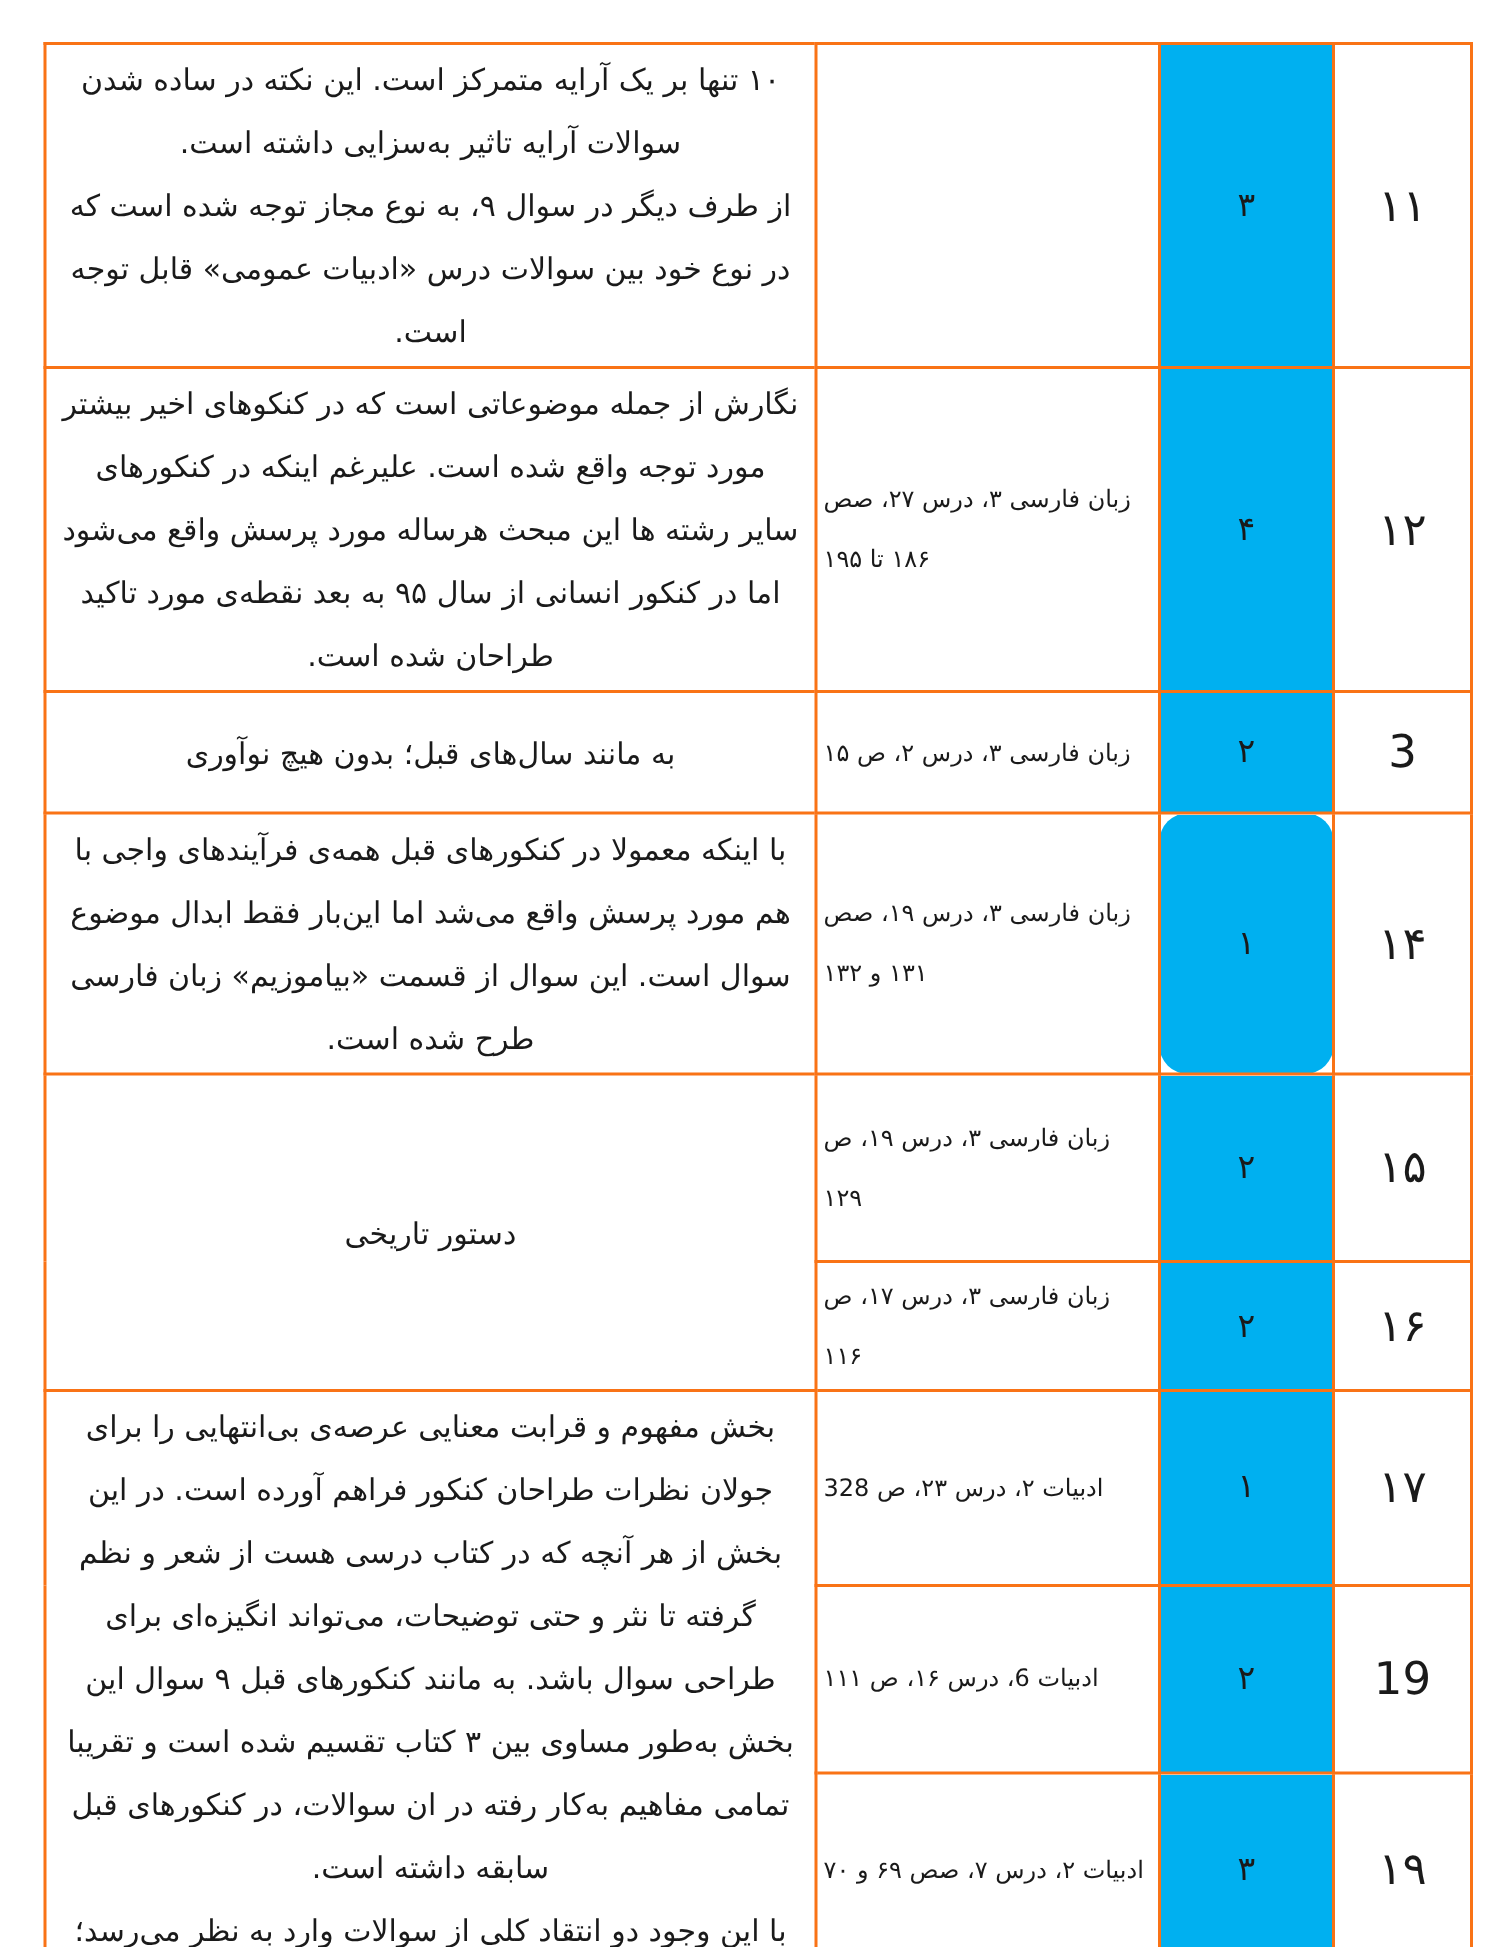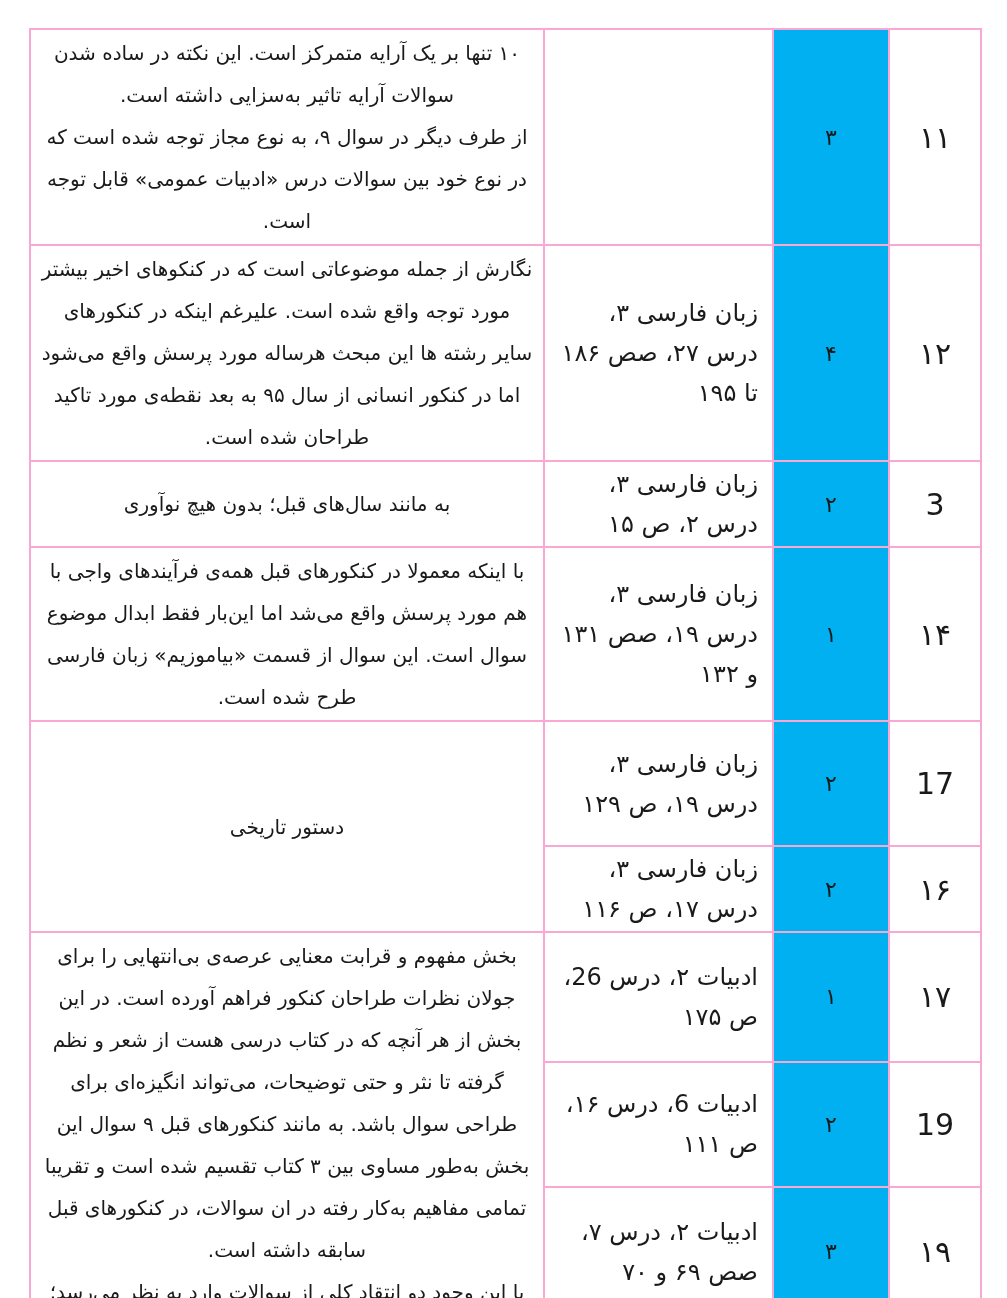--- a/index.html
+++ b/index.html
@@ -20,59 +20,59 @@
   table.review-table {
     position: absolute;
     top: 28px;
     left: 29px;
     width: 951px;
     border-collapse: collapse;
     table-layout: fixed;
     direction: rtl;
   }
   table.review-table td {
-    border: 2px solid #f9a8d4;
+    border: 2px solid #f97316;
     vertical-align: middle;
     color: #1a1a1a;
     overflow: hidden;
   }
   
   col.c-num    { width: 92px; }
   col.c-count  { width: 116px; }
   col.c-source { width: 229px; }
   col.c-desc   { width: 514px; }
 
   td.num {
     text-align: center;
     font-size: 30px;
   }
   td.count {
     text-align: center;
     font-size: 22px;
   }
   td.source {
-    text-align: right;
-    font-size: 24px;
+    text-align: left;
+    font-size: 16px;
     line-height: 40px;
-    padding: 2px 14px;
+    padding: 2px 4px;
   }
   td.desc {
     text-align: center;
     font-size: 20px;
     line-height: 42px;
     padding: 2px 10px;
   }
   td.desc p {
     margin: 0;
   }
   
   tr.row-0 td { height: 202px; }
   tr.row-1 td { height: 206px; }
   tr.row-2 td { height: 75px;  }
-  tr.row-3 td { height: 165px; }
+  tr.row-3 td { height: 165px; border-radius: 19px; }
   tr.row-4 td { height: 119px; }
   tr.row-5 td { height: 77px;  }
   tr.row-6 td { height: 123px; }
   tr.row-7 td { height: 119px; }
   tr.row-8 td { height: 122px; }
 </style>
 </head>
 <body>
 
 <div class="page">
@@ -111,36 +111,36 @@
         </tr>
         <tr class="row-3">
           <td class="num">۱۴</td>
           <td class="count" style="background: rgb(0, 176, 240);">۱</td>
           <td class="source">زبان فارسی ۳، درس ۱۹، صص ۱۳۱ و ۱۳۲</td>
           <td class="desc" rowspan="1">
             <p>با اینکه معمولا در کنکورهای قبل همه‌ی فرآیندهای واجی با هم مورد پرسش واقع می‌شد اما این‌بار فقط ابدال موضوع سوال است. این سوال از قسمت «بیاموزیم» زبان فارسی طرح شده است.</p>
           </td>
         </tr>
         <tr class="row-4">
-          <td class="num">17</td>
+          <td class="num">۱۵</td>
           <td class="count" style="background: rgb(0, 176, 240);">۲</td>
           <td class="source">زبان فارسی ۳، درس ۱۹، ص ۱۲۹</td>
           <td class="desc" rowspan="2">
             <p>دستور تاریخی</p>
           </td>
         </tr>
         <tr class="row-5">
           <td class="num">۱۶</td>
           <td class="count" style="background: rgb(0, 176, 240);">۲</td>
           <td class="source">زبان فارسی ۳، درس ۱۷، ص ۱۱۶</td>
         </tr>
         <tr class="row-6">
           <td class="num">۱۷</td>
           <td class="count" style="background: rgb(0, 176, 240);">۱</td>
-          <td class="source">ادبیات ۲، درس 26، ص ۱۷۵</td>
+          <td class="source">ادبیات ۲، درس ۲۳، ص 328</td>
           <td class="desc" rowspan="3">
             <p>بخش مفهوم و قرابت معنایی عرصه‌ی بی‌انتهایی را برای جولان نظرات طراحان کنکور فراهم آورده است. در این بخش از هر آنچه که در کتاب درسی هست از شعر و نظم گرفته تا نثر و حتی توضیحات، می‌تواند انگیزه‌ای برای طراحی سوال باشد. به مانند کنکورهای قبل ۹ سوال این بخش به‌طور مساوی بین ۳ کتاب تقسیم شده است و تقریبا تمامی مفاهیم به‌کار رفته در ان سوالات، در کنکورهای قبل سابقه داشته است.</p>
             <p>با این وجود دو انتقاد کلی از سوالات وارد به نظر می‌رسد؛</p>
           </td>
         </tr>
         <tr class="row-7">
           <td class="num">19</td>
           <td class="count" style="background: rgb(0, 176, 240);">۲</td>
           <td class="source">ادبیات 6، درس ۱۶، ص ۱۱۱</td>
         </tr>

